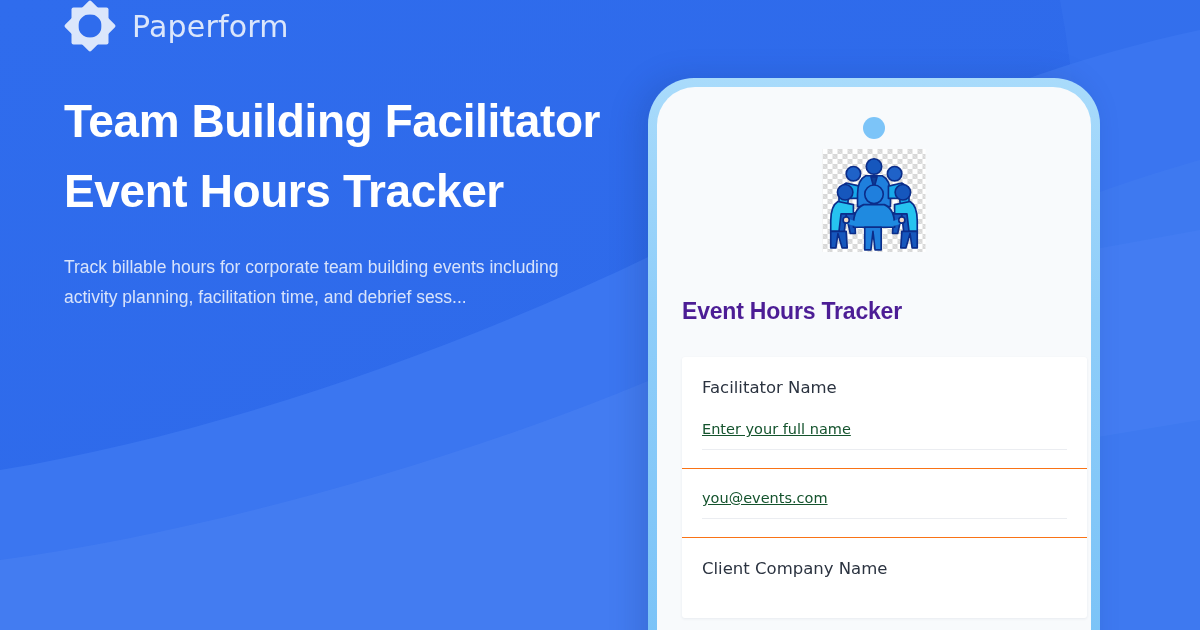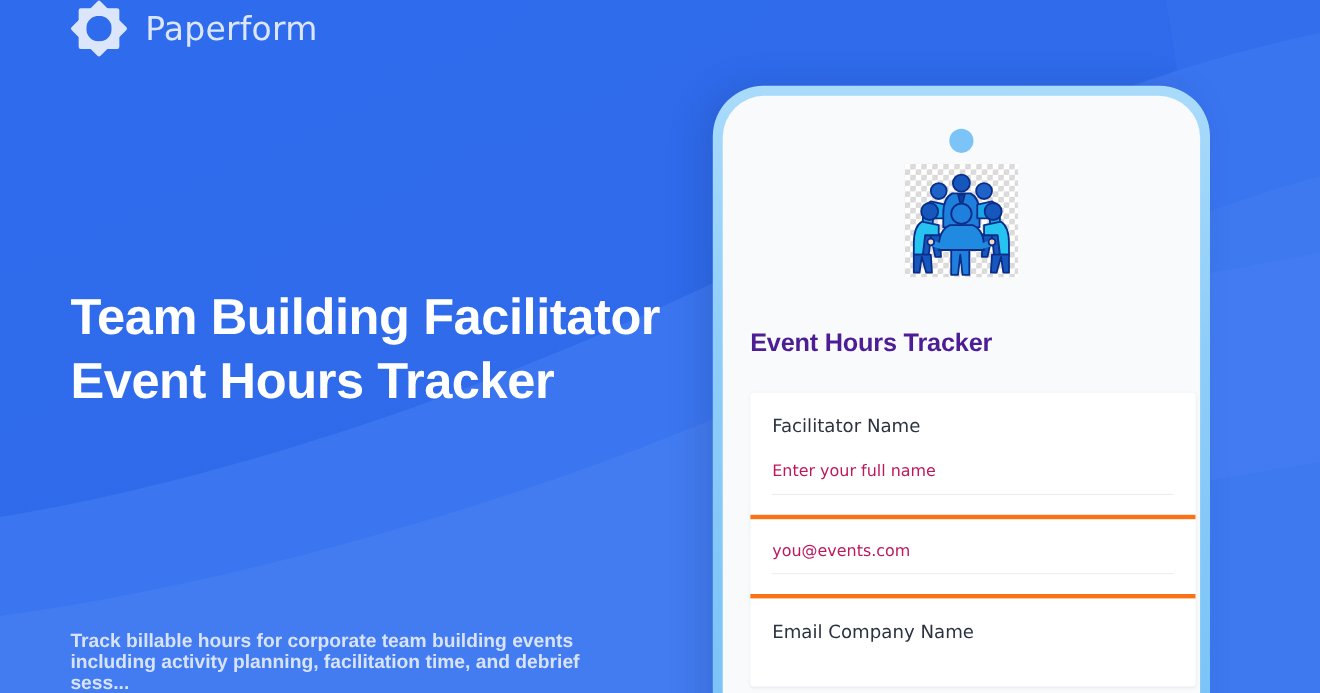--- a/index.html
+++ b/index.html
@@ -19,50 +19,50 @@
   
   .bg-layer { position:absolute; inset:0; overflow:hidden; }
   .bg-layer svg { position:absolute; inset:0; width:1200px; height:630px; display:block; }
 
   
   .hero {
     position:absolute;
     left:64px; top:0;
     width:600px; height:630px;
     display:flex; flex-direction:column;
-    justify-content:space-between;
+    justify-content:flex-start;
     z-index:3;
   }
 
   .brand { display:flex; align-items:center; gap:16px; margin-bottom:34px; }
   .brand-mark { width:52px; height:52px; flex:0 0 52px; position:relative; }
   .brand-name {
     font-size:30px;
     font-weight:400;
     letter-spacing:0.2px;
     color:#dbe6fb;
     font-family:"DejaVu Sans", sans-serif;
   }
 
   .hero-title {
     font-size:46px;
-    line-height:58px;
+    line-height:70px;
     font-weight:700;
     color:#ffffff;
     letter-spacing:-0.4px;
     max-width:560px;
     margin-bottom:26px;
   }
 
   .hero-desc {
     font-size:17.5px;
-    line-height:19px;
+    line-height:30px;
     color:#d7e3fb;
     max-width:520px;
-    font-weight:700;
+    font-weight:400;
   }
 
   
   .phone {
     position:absolute;
     left:648px; top:78px;
     width:452px; height:600px;
     border-radius:46px 46px 0 0;
     background:linear-gradient(180deg,#a9dbfb 0%,#8ecdf9 40%,#79c2f7 100%);
     padding:9px 9px 0 9px;
@@ -113,36 +113,37 @@
     position:absolute;
     left:25px; top:270px;
     width:405px;
     background:#ffffff;
     border-radius:3px;
     box-shadow:0 1px 3px rgba(20,40,90,0.07);
     overflow:hidden;
   }
   .field {
     padding:21px 20px 18px 20px;
-    border-bottom:4px solid #f97316;
+    border-bottom:1px solid #f97316;
   }
   .field:last-child { border-bottom:none; }
   .field-label {
     font-size:16.5px;
     color:#2b3340;
     font-weight:400;
     margin-bottom:24px;
     font-family:"DejaVu Sans", sans-serif;
   }
   .field-input {
     font-size:14.5px;
-    color:#be185d;
+    color:#14532d;
     padding-bottom:12px;
     border-bottom:1px solid #ebedf1;
     font-family:"DejaVu Sans", sans-serif;
+    text-decoration:underline;
   }
   .field.partial { padding-bottom:40px; }
   .field.partial .field-label { margin-bottom:0; }
 </style>
 </head>
 <body>
 
 <div class="stage">
 
   <div class="bg-layer">
@@ -229,20 +230,20 @@
         <div class="field">
           <div class="field-label">Facilitator Name</div>
           <div class="field-input">Enter your full name</div>
         </div>
 
         <div class="field">
           <div class="field-input">you@events.com</div>
         </div>
 
         <div class="field partial">
-          <div class="field-label">Email Company Name</div>
+          <div class="field-label">Client Company Name</div>
         </div>
 
       </div>
     </div>
   </div>
 
 </div>
 
 </body></html>

